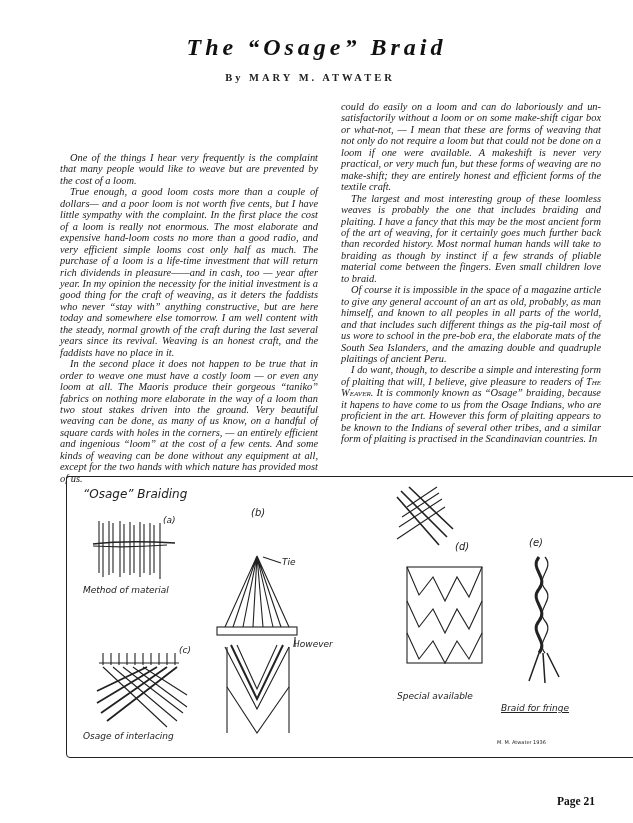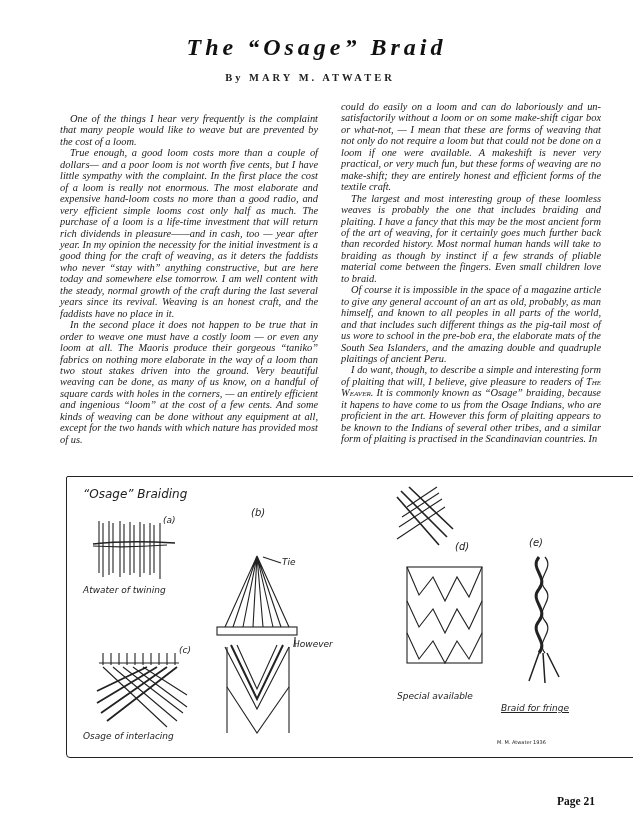--- a/index.html
+++ b/index.html
@@ -1,20 +1,20 @@
 <!DOCTYPE html>
 <html><head>
 <meta charset="utf-8">
 <style>
   html, body { margin: 0; padding: 0; background: #ffffff; }
   body { width: 633px; height: 823px; position: relative; overflow: hidden; color: #111; font-family: "Liberation Serif", "DejaVu Serif", serif; }
   .title { position: absolute; left: 0; top: 34px; width: 633px; text-align: center; font-family: Liberation Serif, serif; font-weight: bold; font-style: italic; font-size: 24px; letter-spacing: 4px; color: #111; }
   .byline { position: absolute; left: 0; top: 72px; width: 620px; text-align: center; font-family: "Liberation Serif", serif; font-weight: bold; font-size: 10.5px; letter-spacing: 3px; color: #222; }
   .col { position: absolute; top: 113px; font-size: 10.4px; line-height: 11.45px; text-align: justify; color: #1a1a1a; hyphens: manual; font-style: italic; }
-  .col.left { left: 60px; width: 258px; }
+  .col.left { left: 60px; width: 258px; margin-top: 39px; }
   .col.right { left: 341px; width: 260px; top: 101px; }
   .col p { margin: 0; text-indent: 10px; }
   .sc { font-variant: small-caps; }
   .figure { position: absolute; left: 66px; top: 476px; width: 573px; height: 282px; border: 1.6px solid #222; border-radius: 2px 6px 3px 4px; box-sizing: border-box; }
   .figure svg { position: absolute; left: 0; top: 0; }
   .hand { font-family: "DejaVu Sans", sans-serif; font-style: italic; color: #222; position: absolute; white-space: nowrap; }
   .page-num { position: absolute; left: 557px; top: 795px; font-family: "Liberation Serif", serif; font-weight: bold; font-size: 11.5px; color: #111; }
 </style>
 </head>
 <body>
@@ -88,21 +88,21 @@
 
       <g stroke-width="3">
         <path d="M472 80 C 462 92, 482 100, 472 112 C 462 124, 482 132, 472 144 C 462 156, 482 164, 472 176"></path>
         <path d="M478 80 C 488 92, 468 100, 478 112 C 488 124, 468 132, 478 144 C 488 156, 468 164, 478 176" stroke-width="1.2"></path>
         <path d="M472 176 L 462 204 M476 176 L 478 206 M480 176 L 492 200" stroke-width="1.5"></path>
       </g>
     </g>
   </svg>
   <div class="hand" style="left:16px;top:10px;font-size:12px">“Osage” Braiding</div>
   <div class="hand" style="left:96px;top:38px;font-size:9px">(a)</div>
-  <div class="hand" style="left:16px;top:108px;font-size:9px">Atwater of twining</div>
+  <div class="hand" style="left:16px;top:108px;font-size:9px">Method of material</div>
   <div class="hand" style="left:184px;top:30px;font-size:10px">(b)</div>
   <div class="hand" style="left:215px;top:80px;font-size:9px">Tie</div>
   <div class="hand" style="left:226px;top:162px;font-size:9px">However</div>
   <div class="hand" style="left:112px;top:168px;font-size:9px">(c)</div>
   <div class="hand" style="left:16px;top:254px;font-size:9px">Osage of interlacing</div>
   <div class="hand" style="left:388px;top:64px;font-size:10px">(d)</div>
   <div class="hand" style="left:330px;top:214px;font-size:9px">Special available</div>
   <div class="hand" style="left:462px;top:60px;font-size:10px">(e)</div>
   <div class="hand" style="left:434px;top:226px;font-size:9px;text-decoration:underline">Braid for fringe</div>
   <div class="hand" style="left:430px;top:262px;font-size:5px;font-style:normal">M. M. Atwater 1936</div>

